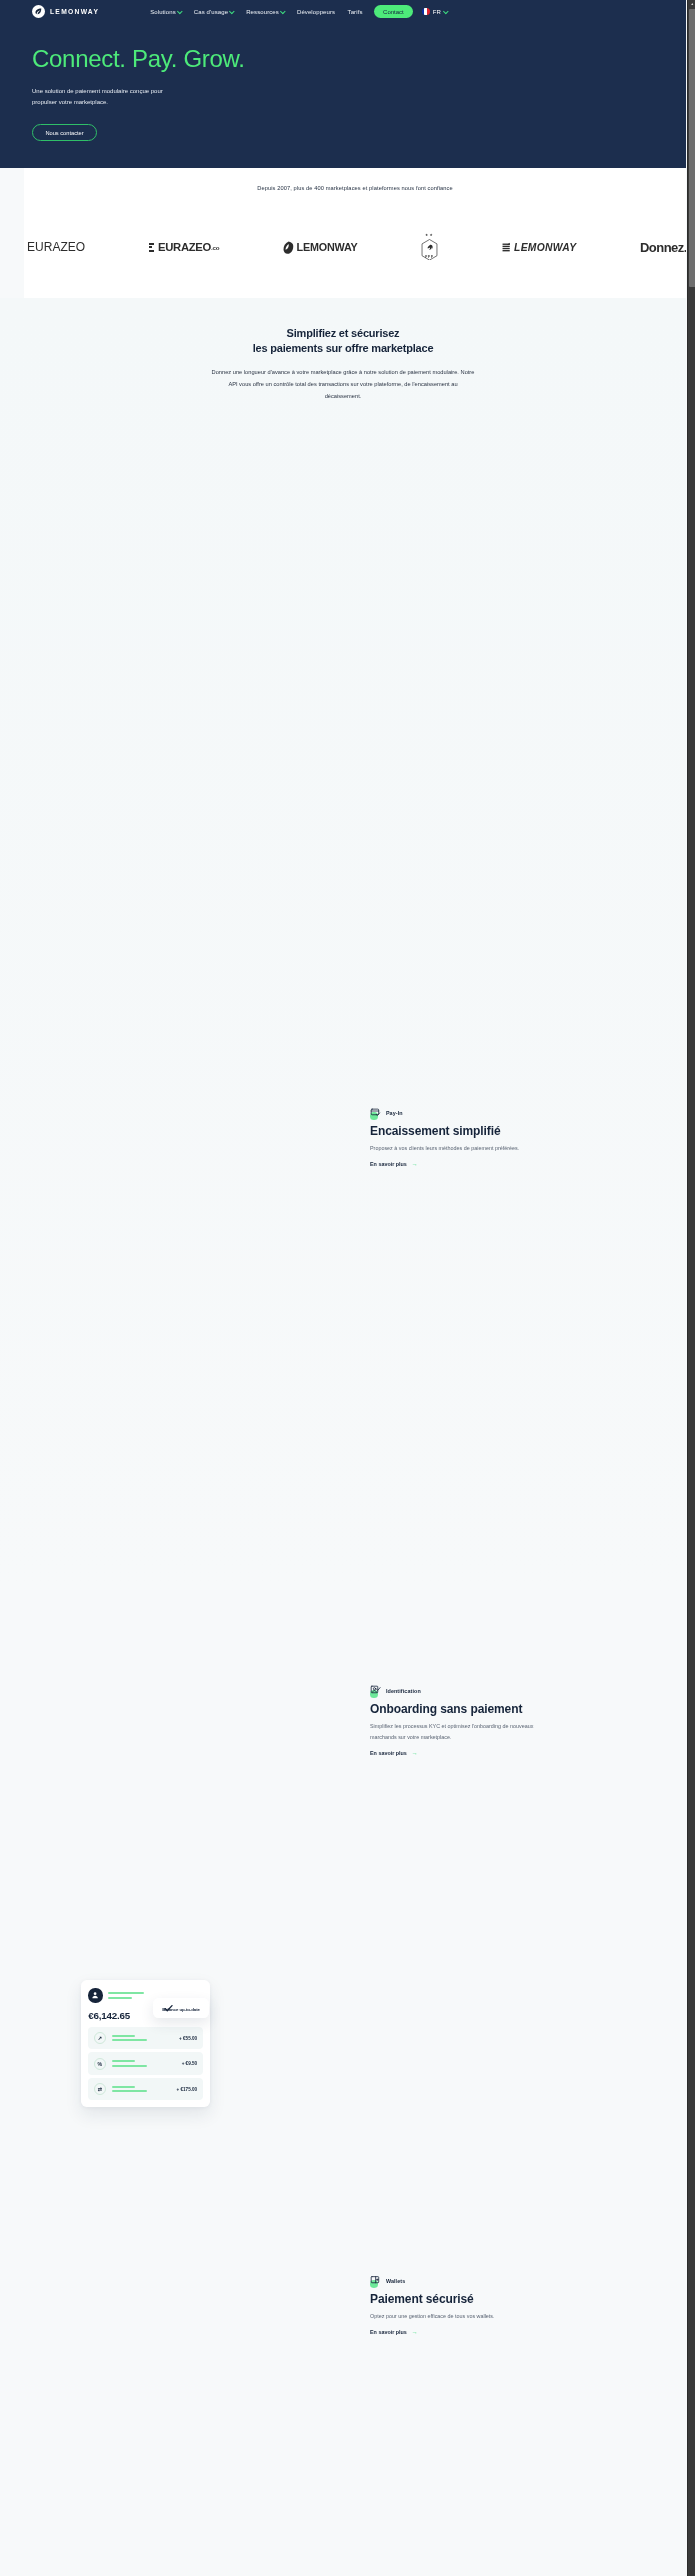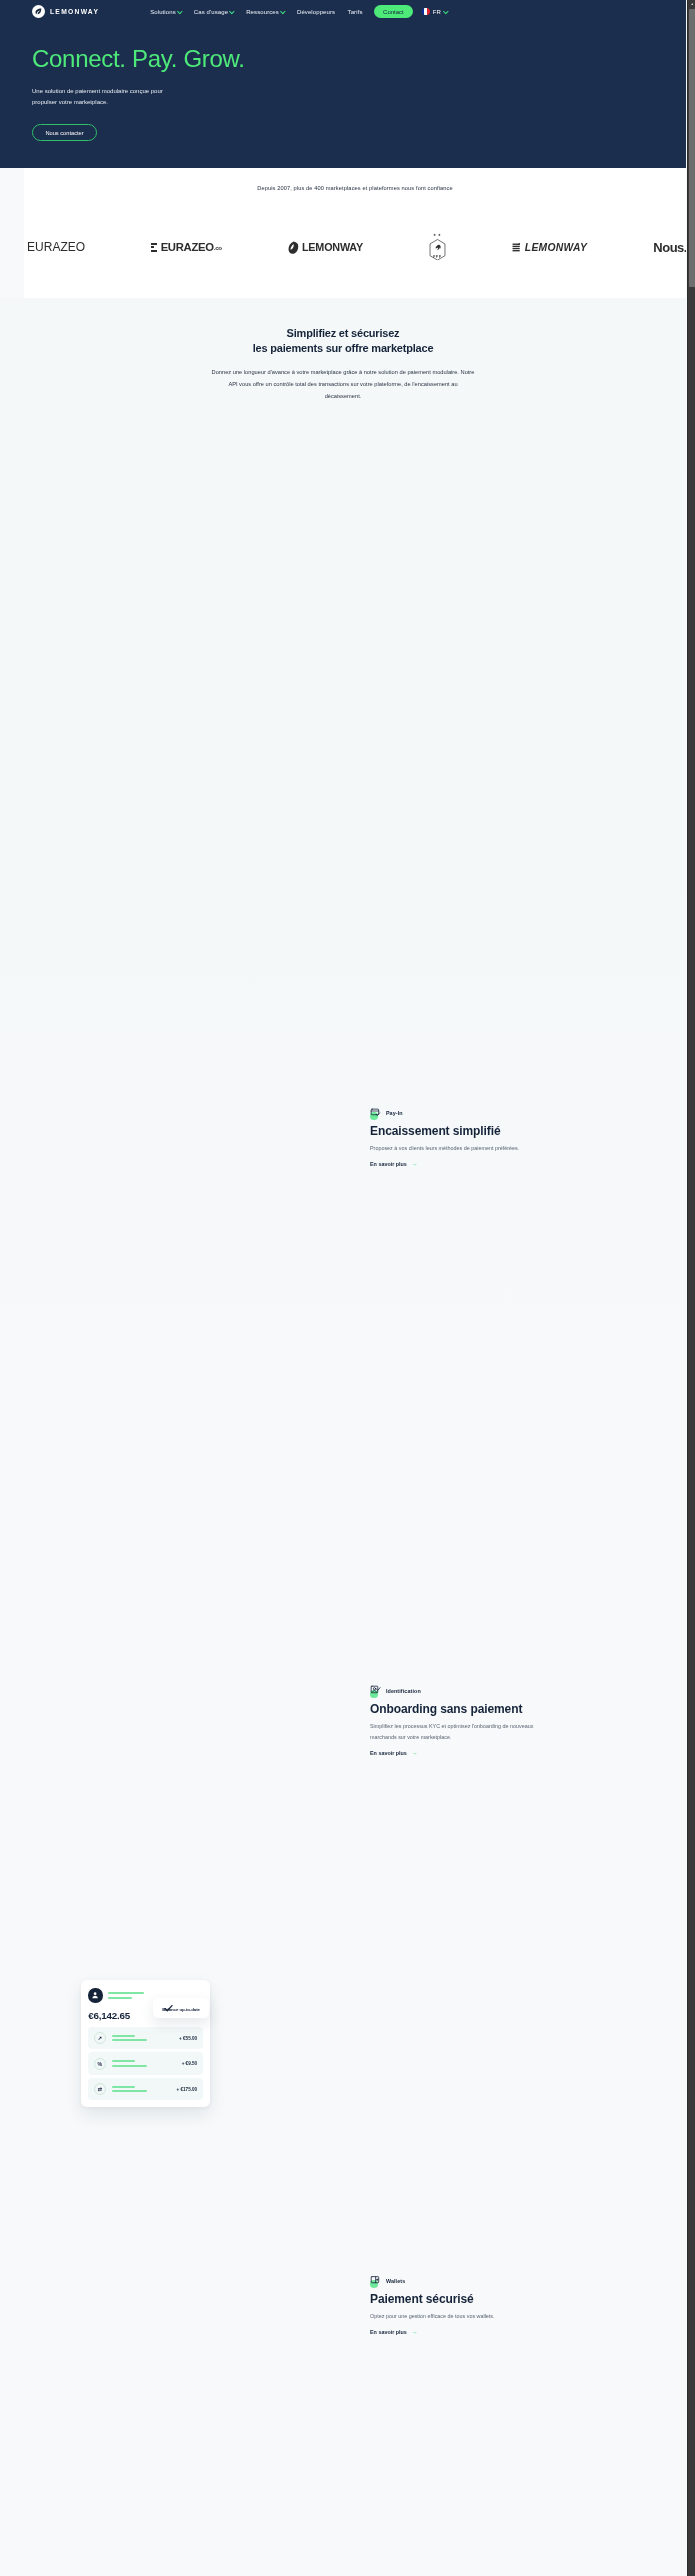--- a/index.html
+++ b/index.html
@@ -498,21 +498,21 @@
           <rect x="1" y="3" width="14" height="2.6" fill="#2d2d2d"></rect>
           <rect x="1" y="7.2" width="14" height="2.6" fill="#2d2d2d"></rect>
           <rect x="1" y="11.4" width="14" height="2.6" fill="#2d2d2d"></rect>
           <rect x="1" y="15.6" width="14" height="2.6" fill="#2d2d2d"></rect>
           <path d="M15 1.5 L9 6 L15 6 z" fill="#2d2d2d"></path>
         </svg>
         <span class="logo-text logo-eiffage">LEMONWAY</span>
       </div>
 
       <div class="logo" style="margin-right:-3.1px;">
-        <span class="logo-text logo-blast">Nous.</span>
+        <span class="logo-text logo-blast">Donnez.</span>
       </div>
 
     </div>
   </section>
 
   <section class="features">
 
     <div class="sec-head">
       <h2>
         <span>Simplifiez et sécurisez</span><br>

